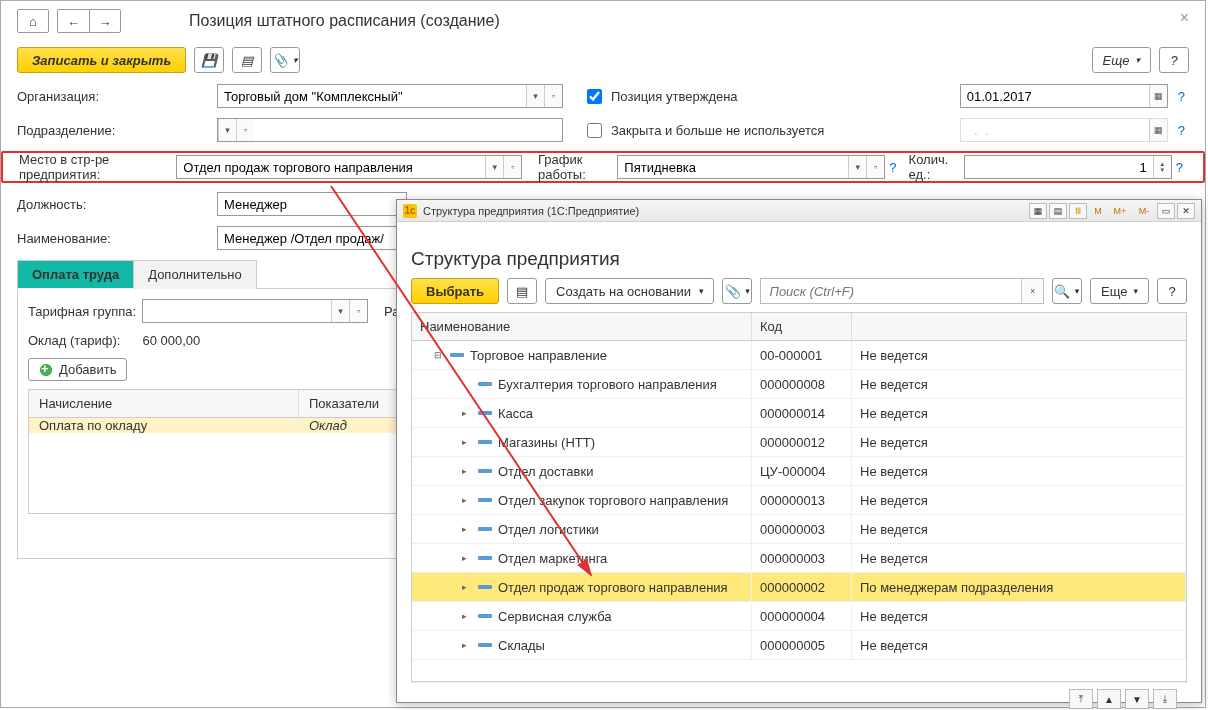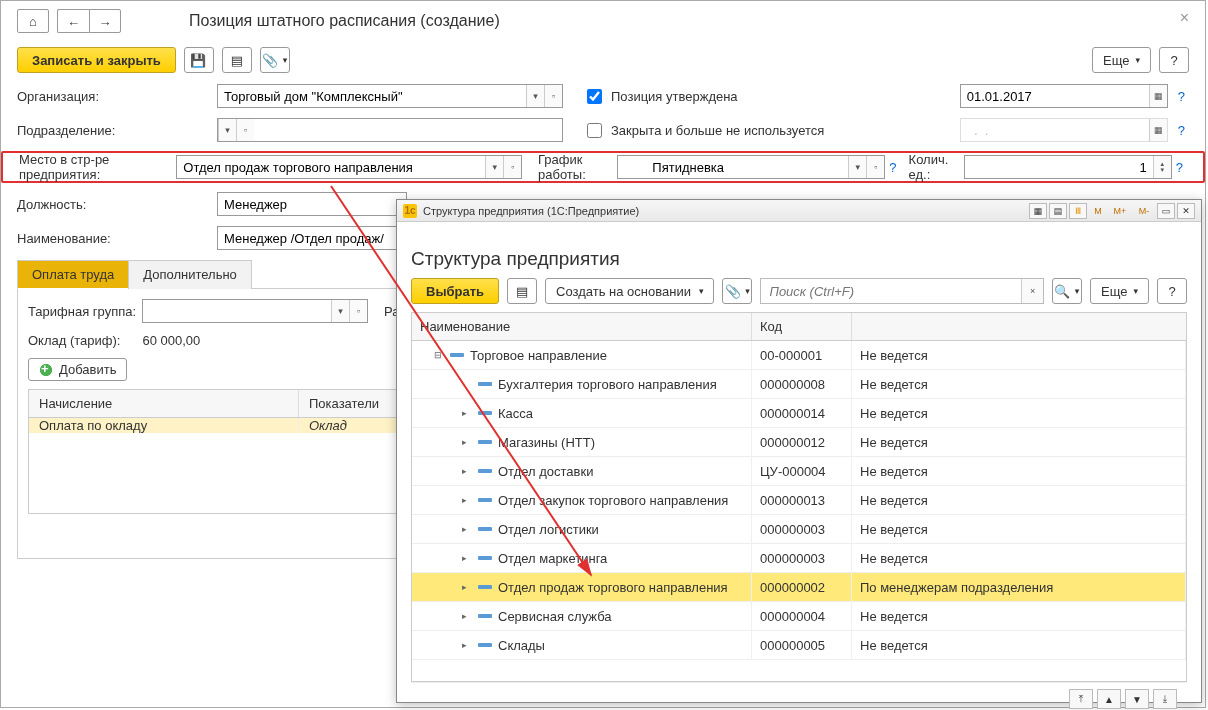--- a/index.html
+++ b/index.html
@@ -5,41 +5,41 @@
   * { box-sizing: border-box; font-family: Arial, sans-serif; }
   body { margin:0; padding:0; background:#fff; font-size:13px; color:#333; width:1208px; height:710px; position:relative; overflow:hidden; }
   .outer { border:1px solid #aaa; width:1206px; height:708px; margin:0; position:relative; }
   .top-nav { display:flex; align-items:center; padding:8px 16px 4px; gap:8px; }
   .nav-btn { border:1px solid #999; background:#fff; width:32px; height:24px; display:flex; align-items:center; justify-content:center; cursor:pointer; border-radius:2px; }
   .nav-pair { display:flex; }
   .nav-pair .nav-btn:first-child { border-radius:2px 0 0 2px; border-right:none; }
   .nav-pair .nav-btn:last-child { border-radius:0 2px 2px 0; }
   h1.page-title { font-size:16px; font-weight:normal; margin:0 0 0 60px; }
   .close-x { position:absolute; top:8px; right:16px; color:#999; cursor:pointer; font-size:16px; }
-  .toolbar { display:flex; align-items:flex-end; padding:10px 16px; gap:8px; }
+  .toolbar { display:flex; align-items:flex-end; padding:10px 16px; gap:8px;font-style:italic; }
   .btn { border:1px solid #999; background:#fff; padding:3px 10px; height:26px; display:flex; align-items:center; cursor:pointer; border-radius:3px; font-size:13px; gap:4px;}
   .btn-yellow { background:linear-gradient(#ffe04a,#ffcf00); border:1px solid #c0a020; font-weight:bold; padding:3px 14px; }
   .btn-icon { width:30px; justify-content:center; padding:0; }
   .spacer { flex:1; }
   .form-area { padding:0 16px; }
   .form-row { display:flex; align-items:center; margin-bottom:8px; height:26px; }
   .label { width:200px; font-size:13px; }
   .selbox { display:flex; border:1px solid #999; height:24px; flex:0 0 346px; }
   .selbox.small { flex:0 0 100px; }
   .selbox.tiny { flex:0 0 50px; }
   .selbox input { border:none; padding:0 6px; flex:1; font-size:13px; outline:none; background:#fff; }
   .sb-btn { width:18px; border-left:1px solid #ccc; display:flex; align-items:center; justify-content:center; font-size:9px; color:#555; cursor:pointer; background:#fafafa; }
   .chk { display:flex; align-items:center; gap:6px; margin-left:20px; }
   .chk input { width:15px; height:15px; }
   .date-col { margin-left:auto; display:flex; align-items:center; gap:6px; }
   .hl-row { border:2px solid #e03030; border-radius:2px; display:flex; align-items:center; height:32px; padding:0 0; margin:4px 0 8px -16px; margin-right:-16px; padding-left:16px; padding-right:16px;}
   .hl-row .label { width:200px; }
   .tabs { display:flex; border-bottom:1px solid #ccc; margin-top:4px; }
   .tab { padding:6px 14px; border:1px solid #ccc; border-bottom:none; margin-right:-1px; background:#f2f2f2; cursor:pointer; position:relative; top:1px; }
-  .tab.active { background:#eab308; border-bottom:1px solid #fff; }
+  .tab.active { background:#14b8a6; border-bottom:1px solid #fff;font-weight:bold; }
   .tab-body { border:1px solid #ccc; border-top:none; padding:10px; height:270px; }
   .sub-row { display:flex; align-items:center; margin-bottom:10px; gap:6px; }
   .add-btn { border:1px solid #999; border-radius:3px; padding:3px 10px; display:inline-flex; align-items:center; gap:6px; cursor:pointer; background:#fff; }
   .plus-ico { width:14px; height:14px; background:radial-gradient(circle,#4caf50 60%,#fff 62%); border-radius:50%; position:relative; }
   .plus-ico:before { content:"+"; color:#fff; font-size:13px; font-weight:bold; position:absolute; left:2px; top:-2px; }
   .grid { border:1px solid #ccc; margin-top:8px; }
   .grid-head { display:flex; background:#f7f7f7; border-bottom:1px solid #ccc; }
   .gh { padding:6px 10px; font-size:13px; border-right:1px solid #ddd; }
   .gh1 { width:270px; }
   .gh2 { flex:1; }
@@ -156,21 +156,21 @@
 
     <div class="hl-row">
       <div class="label">Место в стр-ре предприятия:</div>
       <div class="selbox" style="flex:0 0 346px;">
         <input value="Отдел продаж торгового направления" style="">
         <div class="sb-btn">▾</div>
         <div class="sb-btn">▫</div>
       </div>
       <span style="width:20px"></span>
       <span>График работы:</span>
-      <div class="selbox" style="flex:0 0 268px;margin-left:4px;padding-left:28px;">
+      <div class="selbox" style="flex:0 0 268px;margin-left:4px;">
         <input value="Пятидневка" style="">
         <div class="sb-btn">▾</div>
         <div class="sb-btn">▫</div>
       </div>
       <span class="qmark">?</span>
       <span style="margin-left:8px">Колич. ед.:</span>
       <div class="selbox tiny" style="margin-left:4px">
         <input style="text-align: right;" value="1">
         <div class="sb-btn" style="font-size:7px;flex-direction:column;line-height:6px">▴<br>▾</div>
       </div>

